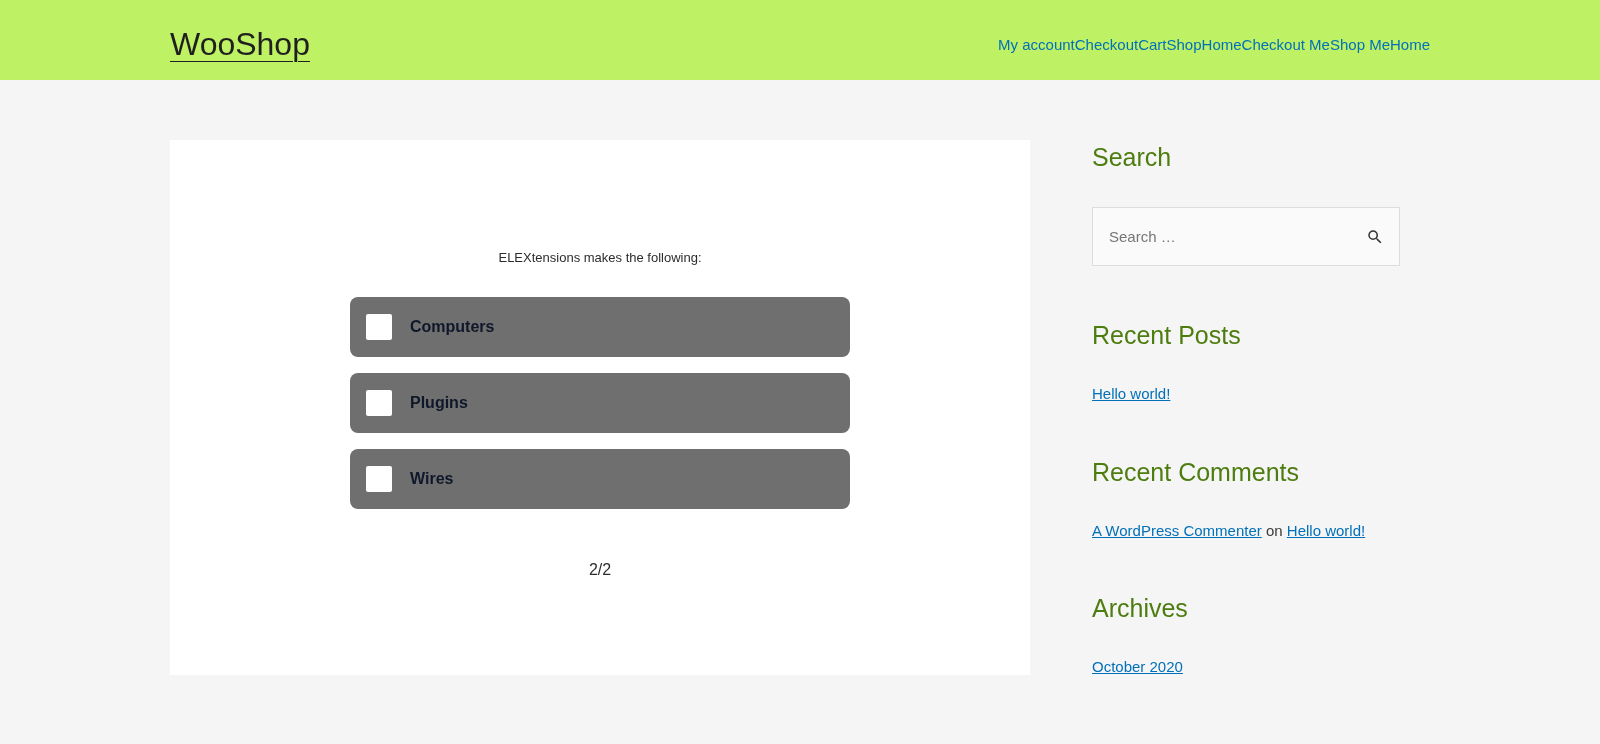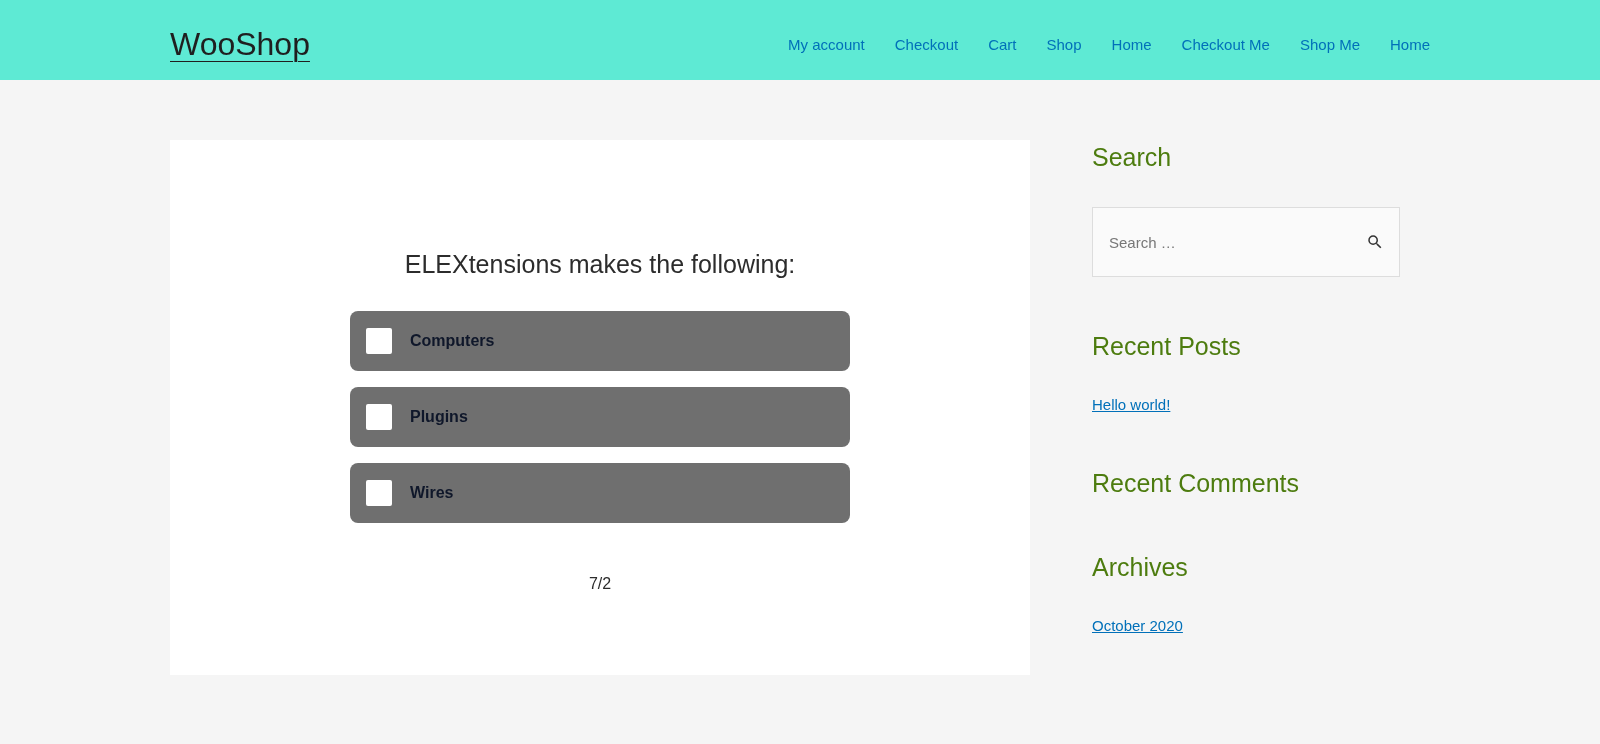--- a/index.html
+++ b/index.html
@@ -3,38 +3,37 @@
 <meta charset="utf-8">
 <style>
   * { margin: 0; padding: 0; box-sizing: border-box; }
   body {
     font-family: "Segoe UI", -apple-system, Helvetica, Arial, sans-serif;
     background: #f5f5f5;
     color: #3a3a3a;
     min-width: 1600px;
   }
   header.site-header {
-    background: #5eead4;
+    background: #bef264;
     height: 80px;
     display: flex;
     align-items: center;
     justify-content: space-between;
     padding: 8px 170px 0 170px;
   }
   .site-title {
     font-size: 32px;
     font-weight: 400;
     color: #1f1f1f;
     text-decoration: underline;
     text-decoration-thickness: 1px;
     text-underline-offset: 6px;
   }
   nav.primary-nav {
     display: flex;
-    gap: 30px;
   }
   nav.primary-nav a {
     color: #0170B9;
     font-size: 15px;
     text-decoration: none;
   }
   .page-body {
     display: flex;
     padding: 60px 170px 40px 170px;
     gap: 62px;
@@ -44,21 +43,21 @@
   .quiz-card {
     background: #ffffff;
     width: 860px;
     min-height: 535px;
     padding: 110px 0 50px 0;
     display: flex;
     flex-direction: column;
     align-items: center;
   }
   .quiz-question {
-    font-size: 25px;
+    font-size: 13px;
     color: #2c2c2c;
     margin-bottom: 32px;
   }
   .quiz-answers {
     width: 500px;
     display: flex;
     flex-direction: column;
     gap: 16px;
   }
   .answer {
@@ -97,21 +96,21 @@
     font-size: 25px;
     font-weight: 400;
     color: #4d7c0f;
     margin-bottom: 35px;
   }
   .search-box {
     display: flex;
     align-items: center;
     border: 1px solid #ddd;
     background: #fafafa;
-    height: 70px;
+    height: 59px;
     max-width: 308px;
   }
   .search-box input {
     flex: 1;
     border: none;
     background: transparent;
     padding: 0 16px;
     font-size: 15px;
     color: #666;
     outline: none;
@@ -161,21 +160,21 @@
       </div>
       <div class="answer">
         <span class="chk"></span>
         <span class="label">Plugins</span>
       </div>
       <div class="answer">
         <span class="chk"></span>
         <span class="label">Wires</span>
       </div>
     </div>
-    <div class="page-counter">7/2</div>
+    <div class="page-counter">2/2</div>
   </main>
 
   <aside class="sidebar">
 
     <div class="widget">
       <h2 class="widget-title">Search</h2>
       <div class="search-box">
         <input type="text" placeholder="Search …" style="">
         <div class="search-btn">
           <svg viewBox="0 0 24 24">
@@ -185,20 +184,23 @@
       </div>
     </div>
 
     <div class="widget">
       <h2 class="widget-title">Recent Posts</h2>
       <a class="link">Hello world!</a>
     </div>
 
     <div class="widget">
       <h2 class="widget-title">Recent Comments</h2>
+      <div class="recent-comments">
+        <a>A WordPress Commenter</a><span> on </span><a>Hello world!</a>
+      </div>
     </div>
 
     <div class="widget" style="margin-bottom:12px">
       <h2 class="widget-title">Archives</h2>
       <a class="link">October 2020</a>
     </div>
 
   </aside>
 
 </div>

